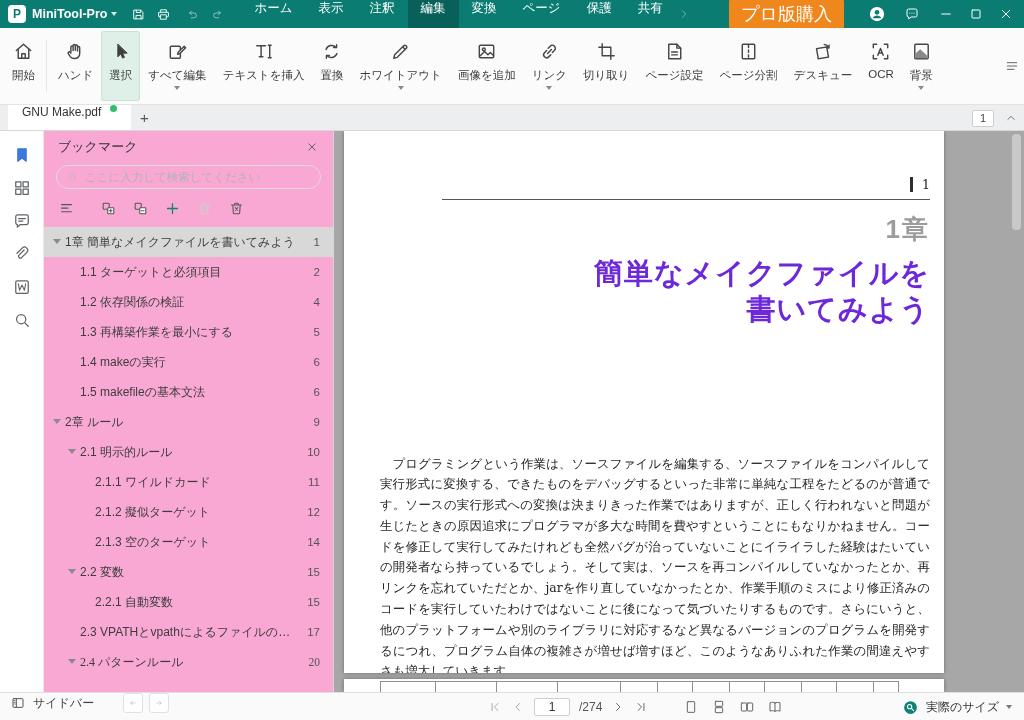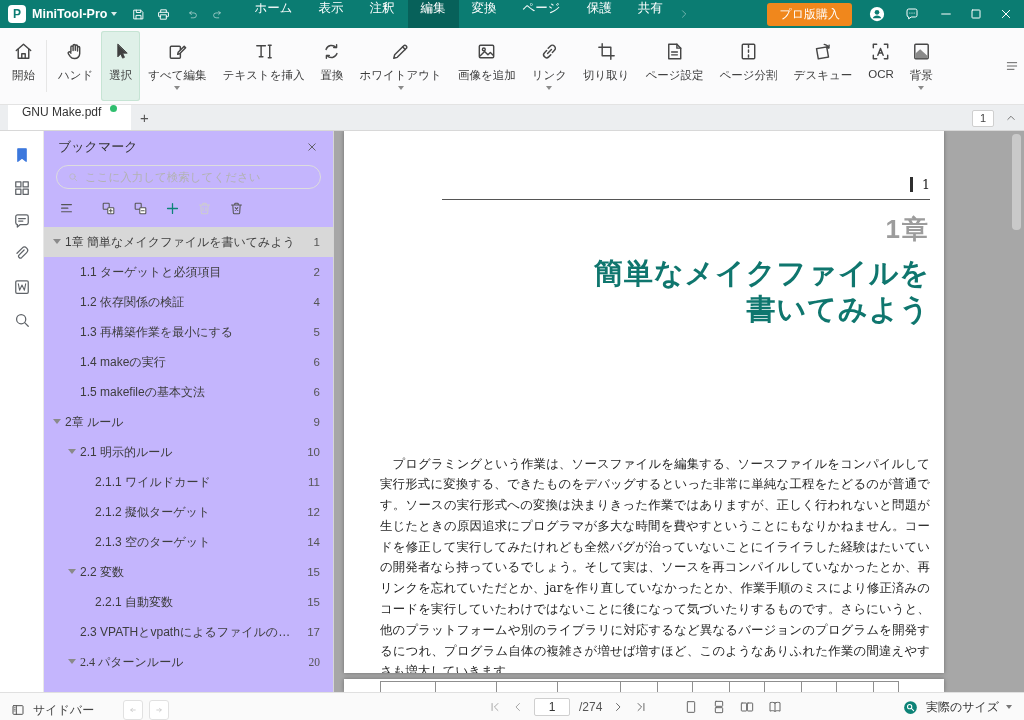--- a/index.html
+++ b/index.html
@@ -15,21 +15,21 @@
   .logo { width:18px; height:18px; margin-left:8px; background:#fff; border-radius:4px; color:#0b7c72; display:flex; align-items:center; justify-content:center; font-weight:bold; font-size:12px; }
   .appname { margin-left:6px; font-size:12.5px; font-weight:bold; }
   .tb-caret { margin-left:4px; opacity:.85; }
   .tb-ic { width:15px; height:15px; color:#fff; }
   .tb-ic.dim { color:rgba(255,255,255,.55); }
   .ml14 { margin-left:14px; } .ml10 { margin-left:10px; }
   .tb-menus { display:flex; margin-left:16px; height:40px; }
   .tb-menu { padding:0 13px; line-height:28px; font-size:12.5px; cursor:default; }
   .tb-menu.active { background:#07615a; }
   .tb-spacer { flex:1; }
-  .buy-pro { background:#f0871c; color:#fff; border:none; border-radius:3px; font-size:12px; padding:3px 12px; margin-right:16px; font-family:inherit; }
+  .buy-pro { background:#f0871c; color:#fff; border:none; border-radius:3px; font-size:18px; padding:3px 12px; margin-right:24px; font-family:inherit; }
   .avatar { width:18px; height:18px; margin-right:18px; }
   .chat { width:16px; height:16px; margin-right:18px; }
   .win-btn { width:16px; height:16px; margin-right:14px; color:#fff; }
   .win-btn.close { margin-right:10px; }
 
   
   .ribbon { height:77px; background:#fbfbfc; border-bottom:1px solid #e3e3e3; display:flex; align-items:stretch; padding:0 4px; position:relative; flex:0 0 auto; }
   .rbtn { display:flex; flex-direction:column; align-items:center; padding:9px 8px 0; border-radius:3px; margin-top:3px; margin-bottom:3px; }
   .rbtn.active { background:#dff0e8; box-shadow:inset 0 0 0 1px #c6e4d4; }
   .rb-ic { width:23px; height:23px; color:#464646; }
@@ -46,21 +46,21 @@
   .tabbar-right { position:absolute; right:6px; top:0; height:26px; display:flex; align-items:center; gap:10px; }
   .page-badge { min-width:22px; height:17px; background:#fff; border:1px solid #cfcfcf; border-radius:2px; font-size:11px; color:#444; display:flex; align-items:center; justify-content:center; padding:0 4px; }
   .collapse-ribbon { width:14px; height:14px; color:#666; }
 
   
   .workspace { flex:1; display:flex; min-height:0; }
   .strip { width:44px; background:#fff; border-right:1px solid #e8e8e8; display:flex; flex-direction:column; align-items:center; padding-top:14px; gap:13px; flex:0 0 auto; }
   .strip-btn { width:20px; height:20px; color:#5f6368; }
   .strip-btn.active { color:#3c78dd; }
 
-  .panel { width:290px; background:#c4b5fd; border-right:1px solid #d6d6d6; display:flex; flex-direction:column; flex:0 0 auto; min-height:0; }
+  .panel { width:290px; background:#f9a8d4; border-right:1px solid #d6d6d6; display:flex; flex-direction:column; flex:0 0 auto; min-height:0; }
   .panel-head { height:32px; display:flex; align-items:center; padding:0 14px; }
   .panel-title { font-size:13px; color:#333; }
   .panel-close { margin-left:auto; width:14px; height:14px; color:#555; }
   .bm-search { margin:2px 12px 0; height:24px; border:1px solid #ddd; border-radius:12px; display:flex; align-items:center; padding:0 10px; gap:6px; }
   .bm-search .sic { width:12px; height:12px; color:#b8b8b8; flex:0 0 auto; }
   .bm-search input { border:none; outline:none; flex:1; font-size:11.5px; font-family:inherit; color:#333; background:transparent; }
   .bm-search input::placeholder { color:#b2b2b2; }
   .bm-tools { height:38px; display:flex; align-items:center; padding:0 14px; gap:15px; }
   .bm-tool { width:17px; height:17px; color:#555; }
   .bm-tool.menu { margin-right:10px; }
@@ -75,30 +75,30 @@
   .bm-page { margin-left:auto; padding-left:8px; font-size:11.5px; color:#555; }
 
   
   .viewer { flex:1; position:relative; background:#a7a7a7; min-width:0; overflow:hidden; }
   .pdf-page { position:absolute; left:10px; top:0; width:600px; height:542px; background:#fff; box-shadow:0 0 4px rgba(0,0,0,.35); padding:0 14px 0 36px; overflow:hidden; }
   .pg-head { margin-top:46px; display:flex; justify-content:flex-end; align-items:center; gap:9px; }
   .pg-head-bar { width:3px; height:15px; background:#2e2e2e; }
   .pg-head-num { font-family:"DejaVu Serif","Liberation Serif",serif; font-size:12.5px; color:#222; }
   .pg-rule { height:1px; background:#555; margin-top:7px; margin-left:62px; }
   .pg-chapter { margin-top:12px; text-align:right; font-size:26px; font-weight:bold; color:#9c9c9c; letter-spacing:2px; }
-  .pg-title { margin-top:8px; text-align:right; font-size:29px; font-weight:bold; color:#0f766e; line-height:1.25; letter-spacing:1px; }
+  .pg-title { margin-top:8px; text-align:right; font-size:29px; font-weight:bold; color:#6d28d9; line-height:1.25; letter-spacing:1px; }
   .pg-body { margin-top:126px; font-family:"DejaVu Serif","Liberation Serif",serif; font-size:12.4px; line-height:20.8px; text-align:justify; color:#1f1f1f; }
   .pg-body p { text-indent:1em; }
   .page2-frag { position:absolute; left:10px; top:548px; width:600px; height:13px; background:#fff; box-shadow:0 0 4px rgba(0,0,0,.35); padding-left:36px; padding-right:14px; overflow:hidden; }
   .frag-row { display:flex; height:16px; margin-top:2px; }
   .frag-row i { border:1px solid #8f8f8f; border-bottom:none; margin-right:-1px; }
   .v-scroll { position:absolute; right:3px; top:3px; width:9px; height:96px; border-radius:4px; background:#c9c9c9; }
 
   
-  .statusbar { height:28px; background:#fafafa; border-top:1px solid #e0e0e0; display:flex; align-items:flex-end; position:relative; flex:0 0 auto; font-size:12px; color:#444; }
+  .statusbar { height:28px; background:#fafafa; border-top:1px solid #e0e0e0; display:flex; align-items:flex-start; position:relative; flex:0 0 auto; font-size:12px; color:#444; }
   .sb-left { display:flex; align-items:center; padding-left:10px; gap:7px; }
   .sb-ic { width:16px; height:16px; color:#555; }
   .sb-hist { display:flex; gap:6px; margin-left:22px; }
   .hist-btn { width:20px; height:20px; border:1px solid #e1e1e1; border-radius:3px; display:flex; align-items:center; justify-content:center; color:#c2c2c2; background:#fff; }
   .hist-btn .icn { width:12px; height:12px; }
   .sb-center { position:absolute; left:488px; top:0; height:28px; display:flex; align-items:center; gap:9px; }
   .nav-ic { width:14px; height:14px; color:#9a9a9a; }
   .nav-ic.en { color:#555; }
   .sb-page-input { width:36px; height:18px; border:1px solid #cfcfcf; border-radius:2px; text-align:center; font-size:12px; font-family:inherit; color:#333; background:#fff; }
   .sb-total { color:#555; }

